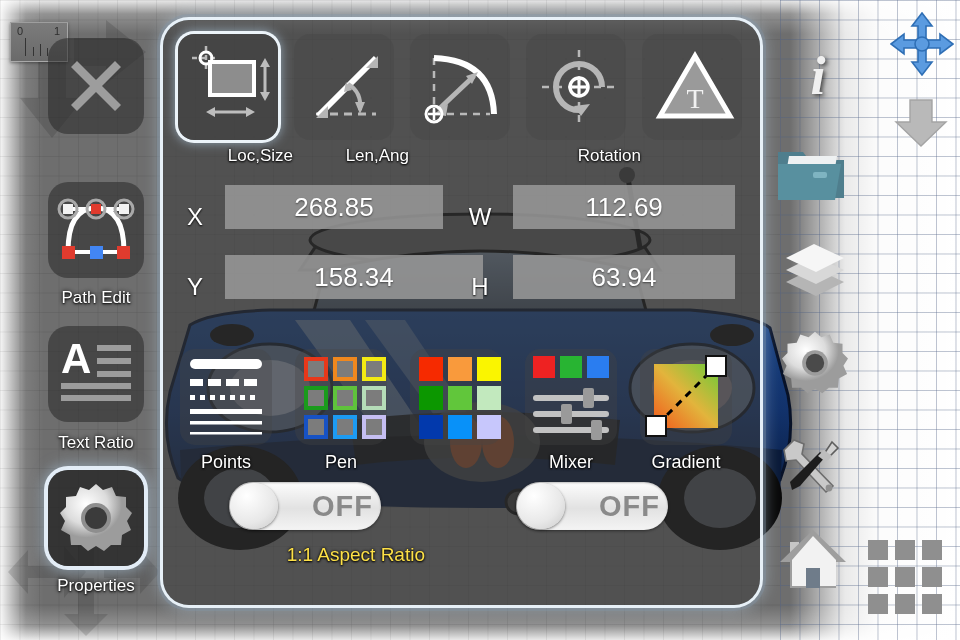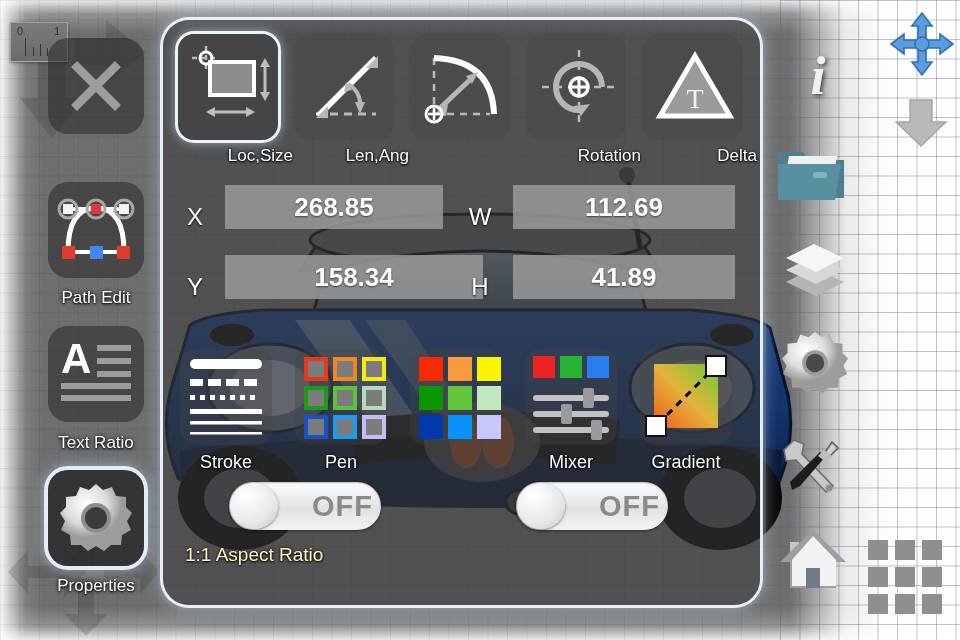--- a/index.html
+++ b/index.html
@@ -109,21 +109,21 @@
   }
 
   
   .fieldlbl{
     position:absolute; font-size:24px; color:#fff;
     text-shadow:0 1px 2px #000; width:40px; text-align:center;
   }
   .field{
     position:absolute; height:44px; background:rgba(150,150,150,.88);
     display:flex; align-items:center; justify-content:center;
-    font-size:26px; font-weight:bold; color:#fff;
+    font-size:26px; font-weight:normal; color:#fff;
     text-shadow:0 1px 2px rgba(0,0,0,.55);
   }
 
   
   .tooltile{
     position:absolute; top:329px; width:92px; height:96px; border-radius:15px;
     background:rgba(70,70,70,.35);
   }
   .toollabel{
     position:absolute; top:432px; width:150px; text-align:center;
@@ -146,22 +146,22 @@
   .toggle .knob{
     width:48px; height:46px; border-radius:50%; margin-left:1px;
     background:radial-gradient(circle at 35% 28%,#ffffff,#e8e8e8 60%,#c9c9c9);
     box-shadow:0 1px 3px rgba(0,0,0,.5);
   }
   .toggle .txt{
     flex:1; text-align:right; font-size:29px; font-weight:bold;
     color:#8a8a8a; letter-spacing:1px; padding-right:8px;
   }
   .togglelabel{
-    position:absolute; width:240px; text-align:left;
-    font-size:19px; color:#fef9c3; text-shadow:0 1px 2px #000,0 0 3px #000;
+    position:absolute; width:240px; text-align:right;
+    font-size:19px; color:#fde047; text-shadow:0 1px 2px #000,0 0 3px #000;
   }
 
   
   .railicon{ position:absolute; width:64px; height:64px; }
   .gridpad{
     position:absolute; right:18px; bottom:26px;
     display:grid; grid-template-columns:repeat(3,20px);
     grid-template-rows:repeat(3,20px); gap:7px;
   }
   .gridpad i{ background:#8f8f8f; display:block; }
@@ -350,31 +350,30 @@
     </svg>
   </div>
   <div class="modelabel" style="left:348px">Rotation</div>
 
   <div class="modetile" style="left:479px">
     <svg width="90" height="90" viewBox="0 0 90 90" style="margin:8px">
       <path d="M45 14 L80 74 L10 74 Z" fill="#9a9a9a" stroke="#fff" stroke-width="5"></path>
       <text x="45" y="66" text-anchor="middle" font-family="Liberation Serif, serif" font-size="28" fill="#f2f2f2">T</text>
     </svg>
   </div>
-  <div class="modelabel" style="left:464px">Delta</div>
 
   <div class="fieldlbl" style="left:12px; top:183px">X</div>
   <div class="field" style="left:62px; top:165px; width:218px">268.85</div>
   <div class="fieldlbl" style="left:297px; top:183px">W</div>
   <div class="field" style="left:350px; top:165px; width:222px">112.69</div>
 
   <div class="fieldlbl" style="left:12px; top:253px">Y</div>
   <div class="field" style="left:62px; top:235px; width:258px">158.34</div>
   <div class="fieldlbl" style="left:297px; top:253px">H</div>
-  <div class="field" style="left:350px; top:235px; width:222px">41.89</div>
+  <div class="field" style="left:350px; top:235px; width:222px">63.94</div>
 
   <div class="tooltile" style="left:17px">
     <svg width="80" height="84" viewBox="0 0 80 84" style="margin:6px 6px">
       <rect x="4" y="4" width="72" height="10" rx="5" fill="#fff"></rect>
       <g fill="#fff">
         <rect x="4" y="24" width="13" height="7"></rect>
           <rect x="22" y="24" width="13" height="7"></rect>
         <rect x="40" y="24" width="13" height="7"></rect>
           <rect x="58" y="24" width="13" height="7"></rect>
       </g>
@@ -385,21 +384,21 @@
           <rect x="34" y="40" width="5" height="5"></rect>
         <rect x="44" y="40" width="5" height="5"></rect>
           <rect x="54" y="40" width="5" height="5"></rect>
         <rect x="64" y="40" width="5" height="5"></rect>
       </g>
       <rect x="4" y="54" width="72" height="5" fill="#fff"></rect>
       <rect x="4" y="66" width="72" height="3.5" fill="#fff"></rect>
       <rect x="4" y="77" width="72" height="2.5" fill="#fff"></rect>
     </svg>
   </div>
-  <div class="toollabel" style="left:-12px">Stroke</div>
+  <div class="toollabel" style="left:-12px">Points</div>
 
   <div class="tooltile" style="left:132px">
     <div class="sw3 pen" style="left:9px; top:8px">
       <span class="c" style="border-color:#E8381A"></span>
       <span class="c" style="border-color:#F0881E"></span>
       <span class="c" style="border-color:#F3EA13"></span>
       <span class="c" style="border-color:#1A9B1C"></span>
       <span class="c" style="border-color:#5FC23C"></span>
       <span class="c" style="border-color:#B5DCB8"></span>
       <span class="c" style="border-color:#1752C4"></span>

